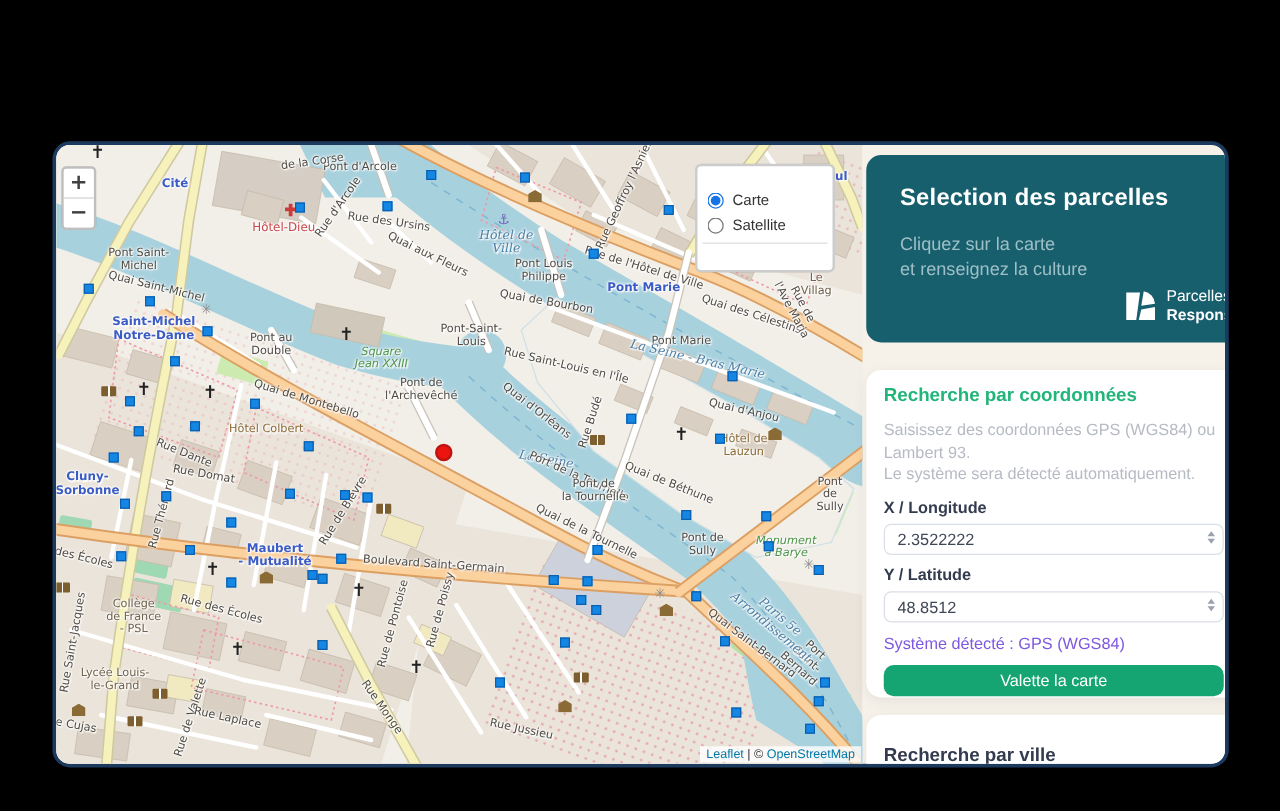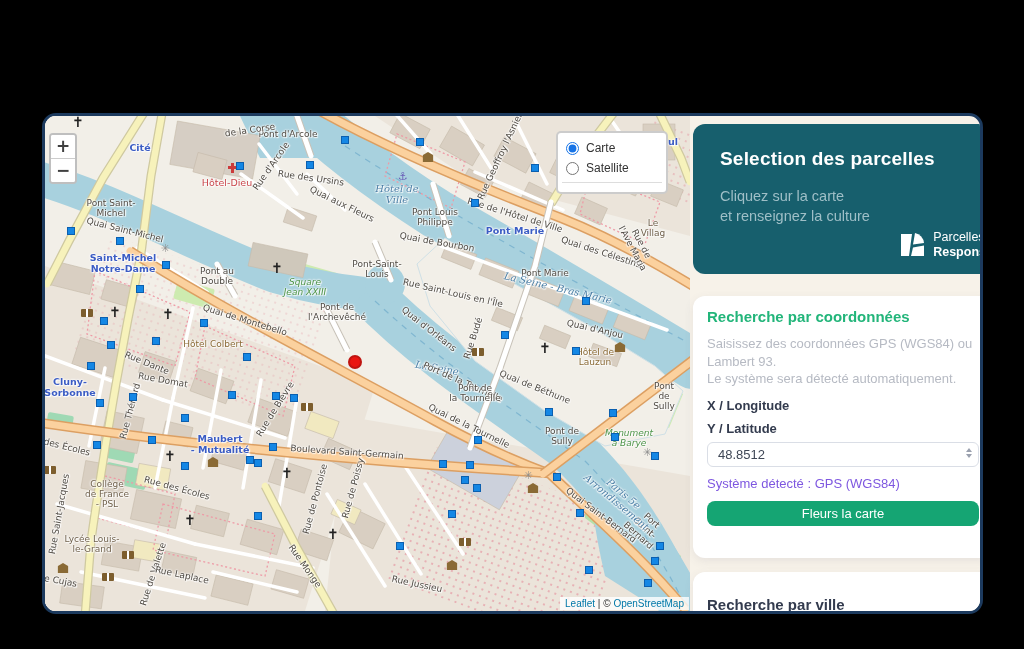--- a/index.html
+++ b/index.html
@@ -40,21 +40,21 @@
       background:#ea1510;border:2px solid #bf1410;box-sizing:border-box;
       transform:translate(-50%,-50%);}
   
   .zoom-control{position:absolute;left:4px;top:17px;width:24px;border-radius:4px;
       border:2px solid rgba(0,0,0,.25);overflow:hidden;background:#fff;}
   .zbtn{display:block;width:24px;height:23px;line-height:22px;text-align:center;
       font-size:17px;font-weight:bold;color:#404040;background:#fff;cursor:pointer;
       font-family:"DejaVu Sans",sans-serif;}
   .zbtn:first-child{border-bottom:1px solid #ccc;}
   .layers-control{position:absolute;left:511px;top:15px;width:112px;background:#fff;
-      border:2px solid rgba(0,0,0,.2);border-radius:5px;padding:5px 8px;
+      border:2px solid rgba(0,0,0,.2);border-radius:5px;padding:17px 8px;
       box-sizing:border-box;font-size:12px;color:#333;}
   .layers-control label{display:flex;align-items:center;gap:7px;padding:3px 0;cursor:pointer;}
   .layers-control input{margin:0;accent-color:#1673e6;width:13px;height:13px;}
   .lc-sep{height:1px;background:#ddd;margin:4px -4px;}
   .attribution{position:absolute;right:1px;bottom:1px;background:rgba(255,255,255,.8);
       font-size:10px;padding:1px 5px;color:#333;}
   .attribution a{color:#0078a8;text-decoration:none;cursor:pointer;}
   
   .sidebar{position:absolute;left:648px;top:0;width:300px;height:572px;}
   .header-card{position:absolute;left:0;top:8px;width:300px;height:150px;
@@ -263,21 +263,21 @@
         <div class="mlabel street" style="left: 205px; top: 14px; transform: translate(-50%, -50%) rotate(-8deg);">de la Corse</div>
         <div class="mlabel hospital" style="left: 182px; top: 67px; transform: translate(-50%, -50%);">Hôtel-Dieu</div>
         <div class="mlabel street" style="left: 226px; top: 50px; transform: translate(-50%, -50%) rotate(-55deg);">Rue d'Arcole</div>
         <div class="mlabel street" style="left: 266px; top: 62px; transform: translate(-50%, -50%) rotate(8deg);">Rue des Ursins</div>
         <div class="mlabel street" style="left: 297px; top: 88px; transform: translate(-50%, -50%) rotate(26deg);">Quai aux Fleurs</div>
         <div class="mlabel street" style="left: 66px; top: 92px; transform: translate(-50%, -50%);">Pont Saint-
 Michel</div>
         <div class="mlabel street" style="left: 80px; top: 114px; transform: translate(-50%, -50%) rotate(14deg);">Quai Saint-Michel</div>
         <div class="mlabel station" style="left: 78px; top: 148px; transform: translate(-50%, -50%);">Saint-Michel
 Notre-Dame</div>
-        <div class="mlabel water" style="left: 352px; top: 78px; transform: translate(-50%, -50%);">Hôtel de
+        <div class="mlabel water" style="left: 360px; top: 78px; transform: translate(-50%, -50%);">Hôtel de
 Ville</div>
         <div class="mlabel street" style="left: 390px; top: 101px; transform: translate(-50%, -50%);">Pont Louis
 Philippe</div>
         <div class="mlabel station" style="left: 470px; top: 115px; transform: translate(-50%, -50%);">Pont Marie</div>
         <div class="mlabel street" style="left: 500px; top: 157px; transform: translate(-50%, -50%);">Pont Marie</div>
         <div class="mlabel street" style="left: 556px; top: 136px; transform: translate(-50%, -50%) rotate(18deg);">Quai des Célestins</div>
         <div class="mlabel street" style="left: 470px; top: 99px; transform: translate(-50%, -50%) rotate(17deg);">Rue de l'Hôtel de Ville</div>
         <div class="mlabel street" style="left: 455px; top: 40px; transform: translate(-50%, -50%) rotate(-65deg);">Rue Geoffroy l'Asnier</div>
         <div class="mlabel street" style="left: 592px; top: 130px; transform: translate(-50%, -50%) rotate(62deg);">Rue de l'Ave Maria</div>
         <div class="mlabel poi" style="left: 608px; top: 112px; transform: translate(-50%, -50%);">Le Villag</div>
@@ -460,29 +460,36 @@
           <span>Parcelles</span><br>
           <b>Responsable</b>
         </div>
       </div>
     </section>
 
     <section class="card coords-card">
       <h2>Recherche par coordonnées</h2>
       <p class="help"><span>Saisissez des coordonnées GPS (WGS84) ou Lambert 93.</span><br><span>Le système sera détecté automatiquement.</span></p>
       <label class="field-label">X / Longitude</label>
+      <div class="input-wrap">
+        <input type="text" value="2.3522222" style="">
+        <span class="spinner">
+            <i class="spin-up"></i>
+            <i class="spin-down"></i>
+          </span>
+      </div>
       <label class="field-label">Y / Latitude</label>
       <div class="input-wrap">
         <input type="text" value="48.8512" style="">
         <span class="spinner">
             <i class="spin-up"></i>
             <i class="spin-down"></i>
           </span>
       </div>
       <p class="detected">Système détecté : GPS (WGS84)</p>
-      <button class="center-btn">Fleurs la carte</button>
+      <button class="center-btn">Valette la carte</button>
     </section>
 
     <section class="card city-card">
       <h2>Recherche par ville</h2>
     </section>
   </aside>
 </div>
 
 </body></html>

